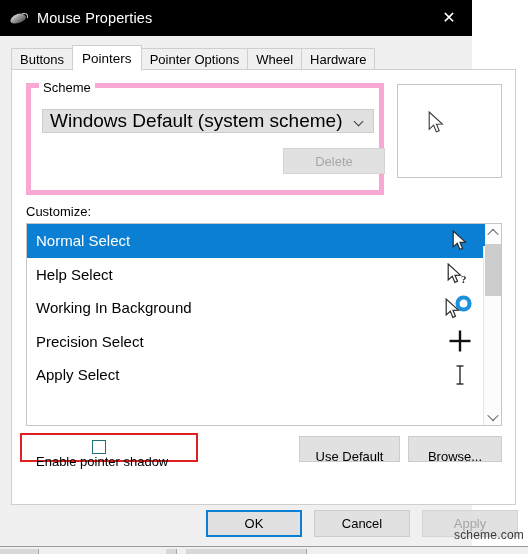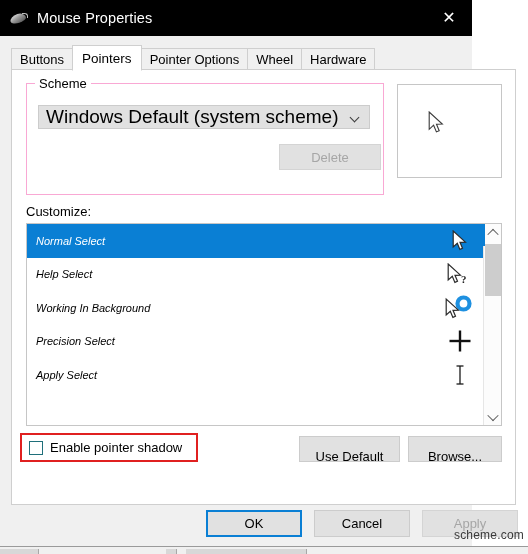--- a/index.html
+++ b/index.html
@@ -140,21 +140,21 @@
     box-sizing: border-box;
   }
 
   
   #scheme-group {
     position: absolute;
     left: 14px;
     top: 13px;
     width: 358px;
     height: 112px;
-    border: 1px solid #f9a8d4;
+    border: 5px solid #f9a8d4;
     box-sizing: border-box;
   }
   #scheme-legend {
     position: absolute;
     left: 8px;
     top: -8px;
     background: #ffffff;
     padding: 0 4px;
     font-size: 13px;
     color: #000000;
@@ -258,25 +258,24 @@
     position: relative;
     height: 33.5px;
     display: flex;
     align-items: center;
     cursor: default;
   }
   .list-row.selected {
     background: #0a7fd4;
   }
   .row-label {
-    font-size: 11px;
+    font-size: 15px;
     color: #000000;
     margin-left: 9px;
     white-space: nowrap;
-    font-style: italic;
   }
   .list-row.selected .row-label { color: #ffffff; }
   .row-icon {
     position: absolute;
     right: 24px;
     top: 0;
     height: 33.5px;
     width: 34px;
     display: flex;
     align-items: center;
@@ -340,20 +339,21 @@
     border: 2.5px solid #e02020;
     box-sizing: border-box;
   }
   #shadow-checkbox-row {
     position: absolute;
     left: 17px;
     top: 370px;
     display: flex;
     align-items: center;
     cursor: default;
+    flex-direction: column;
   }
   #shadow-checkbox {
     width: 14px;
     height: 14px;
     border: 1.6px solid #1f6f7a;
     background: #ffffff;
     box-sizing: border-box;
   }
   #shadow-label {
     font-size: 13px;

